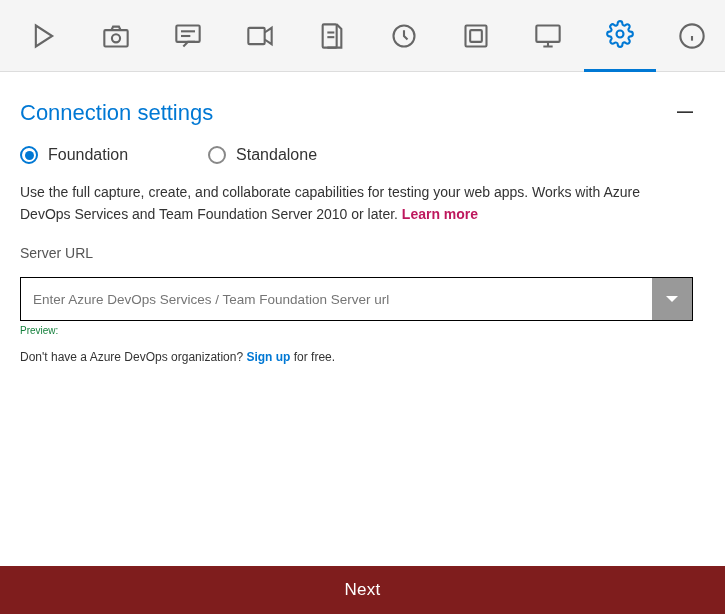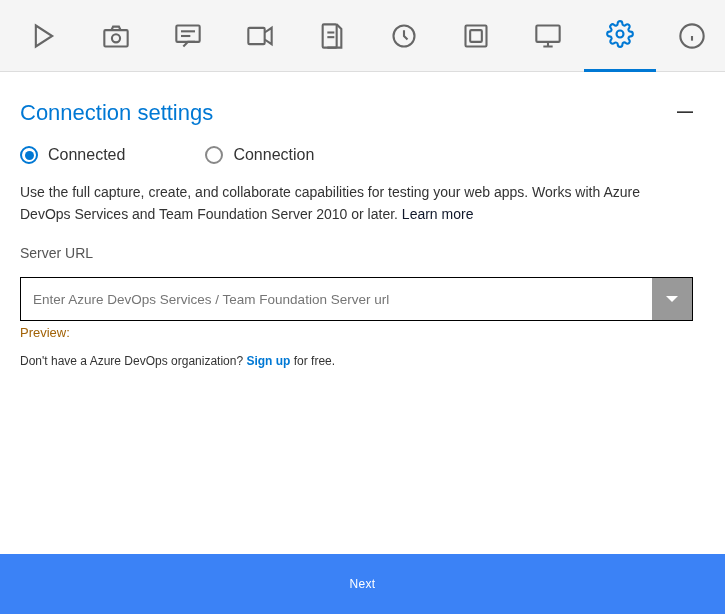--- a/index.html
+++ b/index.html
@@ -117,23 +117,23 @@
     }
 
     
     .description {
       font-size: 14px;
       color: #333;
       line-height: 1.55;
       margin-bottom: 20px;
     }
     .description a {
-      color: #0f172a;
+      color: #be185d;
       text-decoration: none;
-      font-weight: 400;
+      font-weight: 700;
     }
 
     
     .field-label {
       font-size: 14px;
       color: #555;
       margin-bottom: 16px;
     }
 
     .server-url-wrapper {
@@ -165,22 +165,22 @@
       justify-content: center;
       flex-shrink: 0;
     }
     .dropdown-btn svg {
       width: 16px;
       height: 16px;
       fill: #fff;
     }
 
     .preview-label {
-      font-size: 13px;
-      color: #a16207;
+      font-size: 10px;
+      color: #15803d;
       margin-bottom: 14px;
     }
 
     .signup-text {
       font-size: 12px;
       color: #333;
       margin-bottom: 20px;
     }
     .signup-text a {
       color: #0078d4;
@@ -192,25 +192,25 @@
     .content-spacer { flex: 1; }
 
     
     .next-btn-bar {
       background: #fff;
       padding: 0;
       margin: 0 -0px;
     }
     .next-btn {
       width: 100%;
-      height: 60px;
-      background: #3b82f6;
+      height: 48px;
+      background: #7f1d1d;
       border: none;
       color: #fff;
-      font-size: 12px;
+      font-size: 17px;
       font-weight: 400;
       cursor: pointer;
       letter-spacing: 0.3px;
       font-family: inherit;
     }
   </style>
 </head>
 <body>
 
 <div class="toolbar">
@@ -293,25 +293,25 @@
 
 <div class="content">
   <div class="section-header">
     <h1 class="section-title">Connection settings</h1>
     <span class="minimize-btn">—</span>
   </div>
 
   <div class="radio-group">
     <label class="radio-option">
       <div class="radio-circle checked"></div>
-      <span class="radio-label">Connected</span>
+      <span class="radio-label">Foundation</span>
     </label>
     <label class="radio-option">
       <div class="radio-circle unchecked"></div>
-      <span class="radio-label">Connection</span>
+      <span class="radio-label">Standalone</span>
     </label>
   </div>
 
   <p class="description">
     <span>Use the full capture, create, and collaborate capabilities for testing your web apps. Works with Azure DevOps Services and Team Foundation Server 2010 or later. </span><a href="#">Learn more</a>
   </p>
 
   <div class="field-label">Server URL</div>
   <div class="server-url-wrapper">
     <input type="text" class="server-url-input" placeholder="Enter Azure DevOps Services / Team Foundation Server url" style="">

